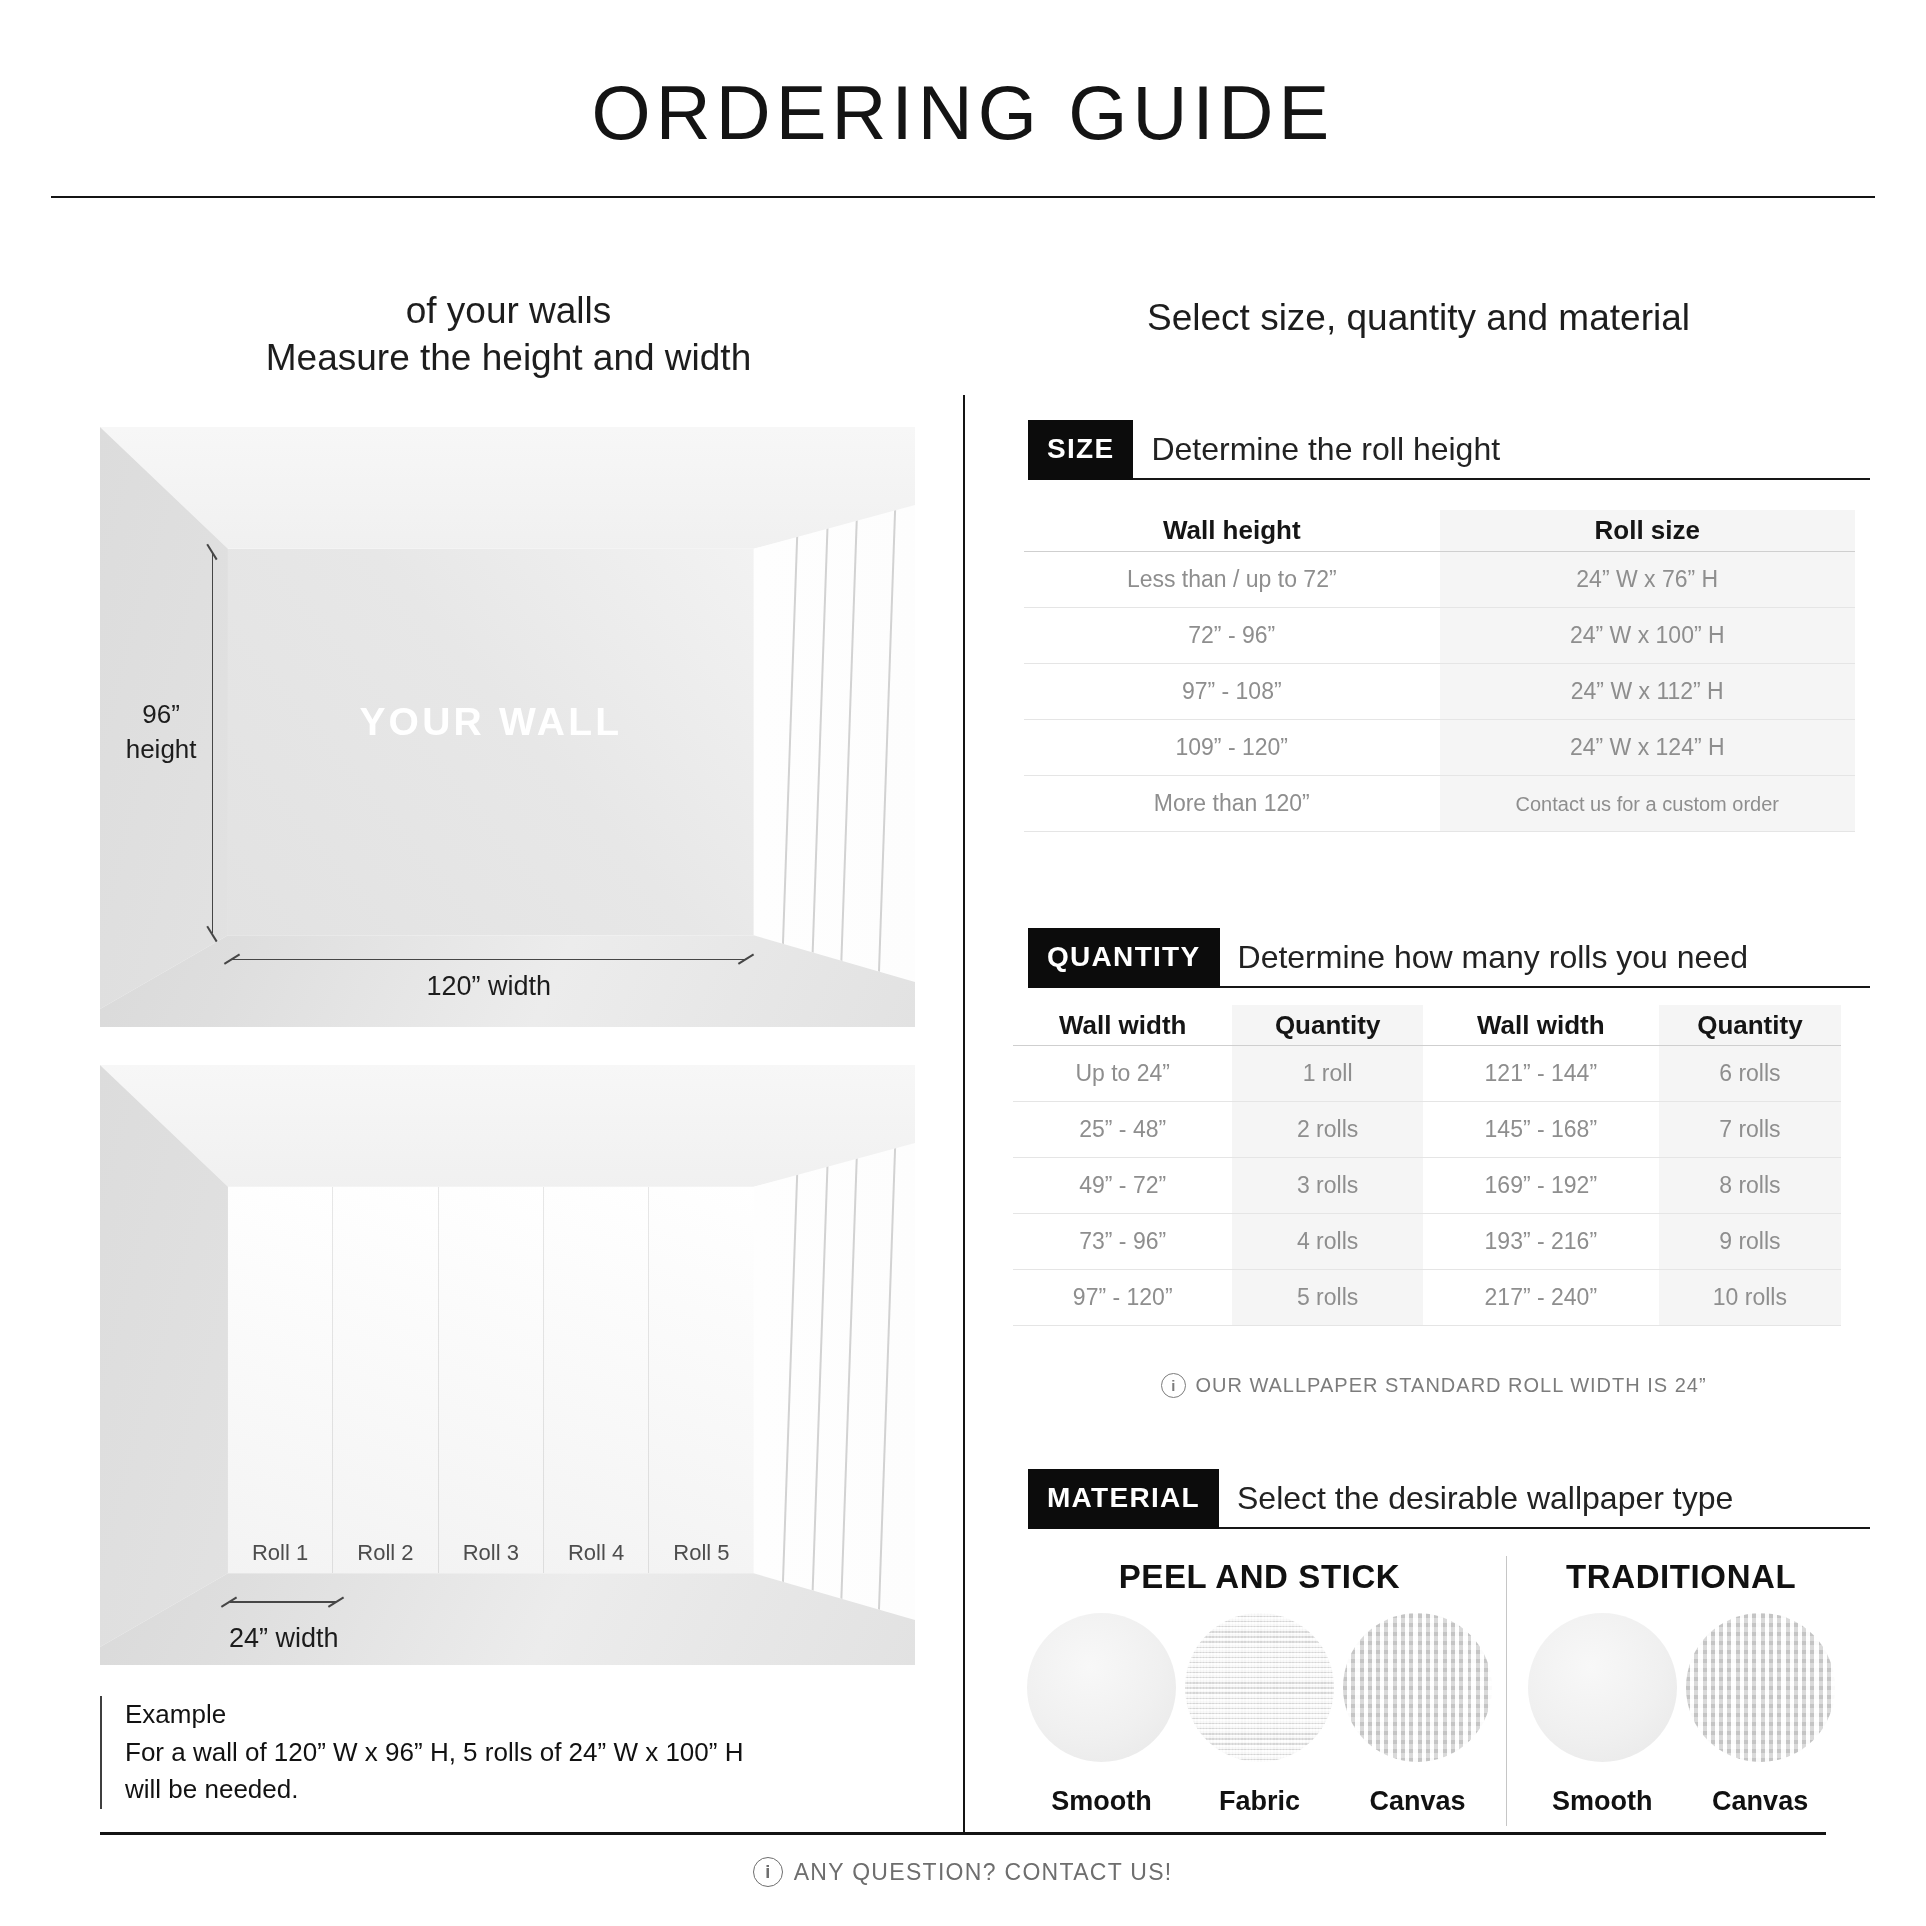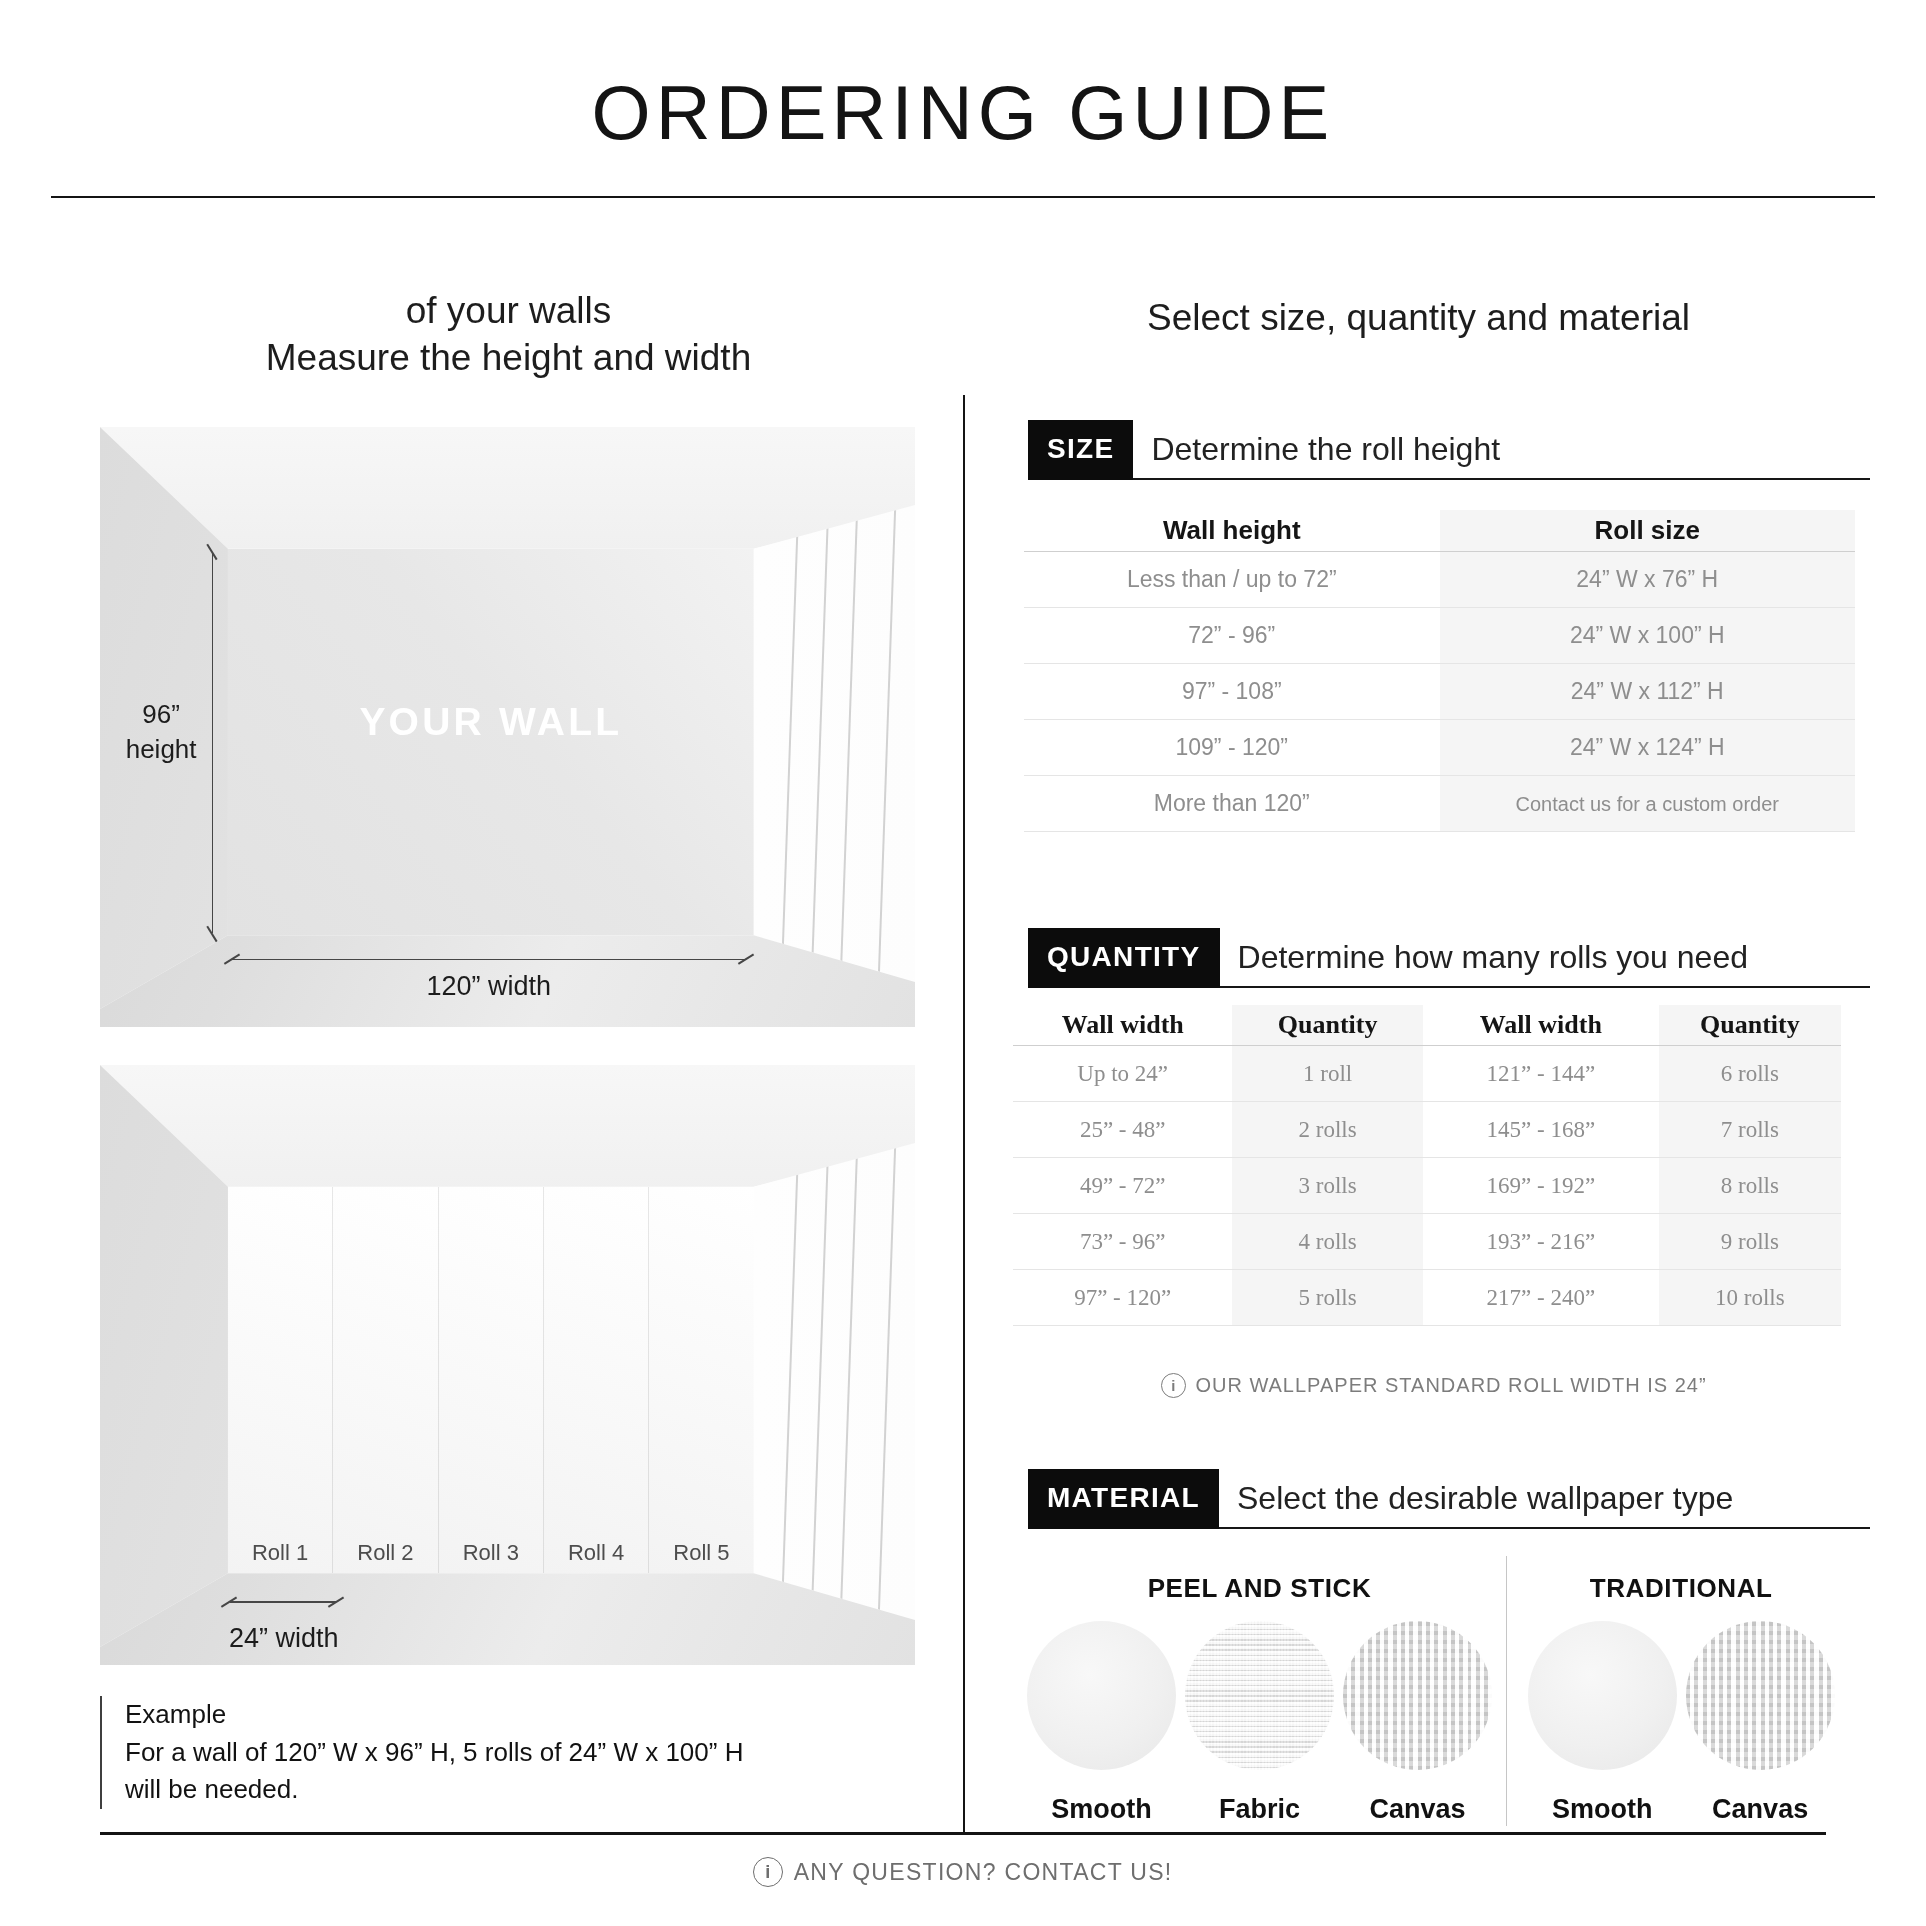--- a/index.html
+++ b/index.html
@@ -76,41 +76,41 @@
     letter-spacing:1.3px; padding:13px 19px 15.4px; }
   .sec-sub { flex:1; font-size:32px; color:#222222; padding:0 0 10.3px 18px;
     border-bottom:2.6px solid #161616; white-space:nowrap; }
   .head-size { top:420px; }
   .head-qty { top:928px; }
   .head-mat { top:1469px; }
 
   .size-table { position:absolute; left:1024px; top:510px; width:831px;
     display:grid; grid-template-columns:1fr 1fr; grid-template-rows:42px repeat(5,56px); }
   .qty-table { position:absolute; left:1013px; top:1005px; width:828px;
-    display:grid; grid-template-columns:26.5% 23% 28.5% 22%; grid-template-rows:41px repeat(5,56px);font-family:Liberation Serif, serif; }
+    display:grid; grid-template-columns:26.5% 23% 28.5% 22%; grid-template-rows:41px repeat(5,56px); }
   .cell { display:flex; align-items:center; justify-content:center; text-align:center; }
   .cell.head { font-weight:bold; font-size:26px; color:#151515; border-bottom:1.3px solid #cfcfcf; }
   .cell.data { font-size:23px; color:#8e8e8e; border-bottom:1.3px solid #e5e5e5; }
   .cell.stripe { background:#f5f5f5; }
   .cell.two-line { font-size:20px; line-height:1.3; }
 
   .roll-note { position:absolute; left:1013px; top:1373px; width:842px; display:flex;
     align-items:center; justify-content:center; gap:9px; color:#7c7c7c; font-size:20px; letter-spacing:1px; }
   .info-icon { display:inline-flex; align-items:center; justify-content:center;
     border:1.9px solid #7c7c7c; border-radius:50%; color:#7c7c7c; font-weight:bold; font-style:normal; }
   .info-icon.small { width:23px; height:23px; font-size:14.8px; }
   .info-icon.big { width:28px; height:28px; font-size:18px; border-color:#6e6e6e; color:#6e6e6e; }
   .info-icon::before { content:"i"; }
 
   .material-groups { position:absolute; left:1013px; top:1556px; width:842px; height:270px; display:flex; }
   .mgroup { display:flex; flex-direction:column; align-items:center; }
   .mgroup.peel { width:493px; }
   .mgroup.trad { flex:1; }
   .vdiv { width:1.3px; background:#c6c6c6; }
-  .mgroup-title { font-size:26px; font-weight:bold; letter-spacing:0.6px; color:#111111; margin-top:17px; }
+  .mgroup-title { font-size:33px; font-weight:bold; letter-spacing:0.6px; color:#111111; margin-top:2px; }
   .swatch-row { display:flex; gap:9px; margin-top:16.7px; }
   .swatch-item { display:flex; flex-direction:column; align-items:center; width:149px; }
   .swatch { width:149px; height:149px; border-radius:50%; }
   .swatch.smooth { background:radial-gradient(circle at 42% 36%, #f8f8f8 0%, #f0f0f0 55%, #e7e7e7 100%); }
   .swatch.fabric { background-color:#f3f3f3;
     background-image:
       repeating-linear-gradient(0deg, rgba(255,255,255,0.85) 0 1.9px, rgba(205,205,205,0.55) 1.9px 3.2px, rgba(250,250,250,0.8) 3.2px 5.1px),
       repeating-linear-gradient(90deg, rgba(255,255,255,0.5) 0 1.9px, rgba(200,200,200,0.45) 1.9px 3.2px); }
   .swatch.canvas { background-color:#efefef;
     background-image:

